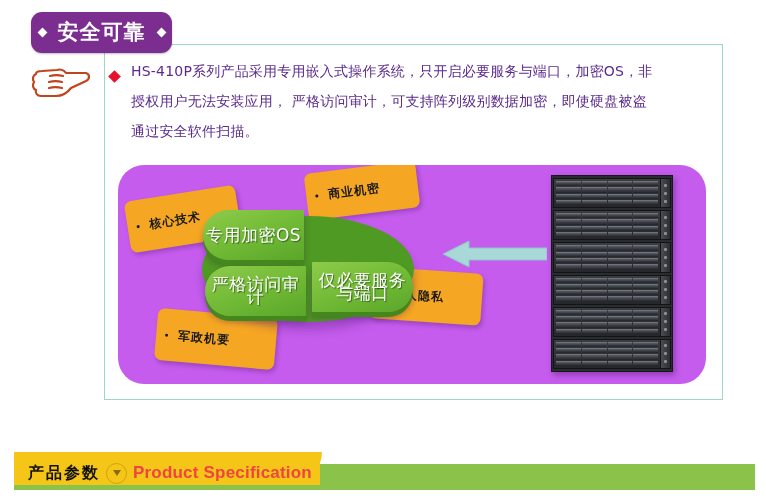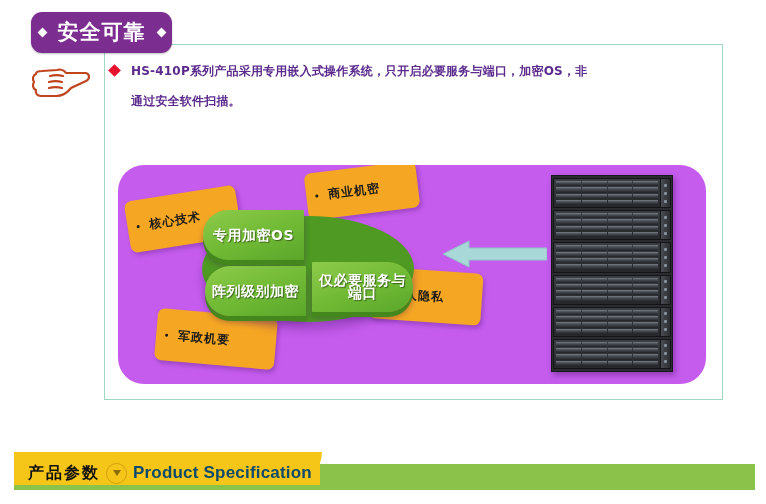--- a/index.html
+++ b/index.html
@@ -33,22 +33,22 @@
   }
 
   
   .hand{position:absolute;left:30px;top:58px;width:66px;height:44px;}
 
   
   .para{
     position:absolute;left:110px;top:56px;width:600px;
   }
   .para-row{
-    display:flex;align-items:flex-start;
-    font-size:12px;font-weight:bold;color:#5b2a8c;
+    display:flex;align-items:center;
+    font-size:14px;font-weight:normal;color:#5b2a8c;
     line-height:30px;letter-spacing:.2px;white-space:nowrap;
   }
   .bullet-dia{
     width:9px;height:9px;background:#e8112d;transform:rotate(45deg);
     margin:10px 12px 0 0;flex:0 0 auto;
   }
   .para-line{color:#5b2a8c;}
   .para-indent{padding-left:21px;}
 
   
@@ -84,21 +84,21 @@
     box-shadow:0 8px 10px rgba(80,20,120,.30);
   }
   .seg{
     position:absolute;width:101px;height:50px;
     background:linear-gradient(160deg,#8ecb4b 0%,#6fb934 55%,#5aa62a 100%);
     box-shadow:0 5px 0 #44871c, 0 6px 6px rgba(60,15,95,.35);
     display:flex;align-items:center;justify-content:center;
     text-align:center;
   }
   .seg span{
-    color:#ffffff;font-size:14px;font-weight:bold;line-height:13px;
+    color:#ffffff;font-size:17px;font-weight:normal;line-height:13px;
     text-shadow:1px 1px 1px rgba(0,0,0,.45);letter-spacing:.5px;
   }
   .seg-tl{left:3px;  top:22px; border-radius:100px 4px 4px 100px;}
   .seg-tr{left:110px;top:18px; border-radius:4px 100px 100px 4px;}
   .seg-bl{left:5px;  top:78px; border-radius:100px 4px 4px 100px;}
   .seg-br{left:112px;top:74px; border-radius:4px 100px 100px 4px;}
 
   
   .arrow{position:absolute;left:325px;top:74px;width:104px;height:30px;}
 
@@ -148,21 +148,21 @@
   .spec-chev{
     width:19px;height:19px;border-radius:50%;
     background:#f5c518;border:1px solid #cfa210;
     display:flex;align-items:center;justify-content:center;flex:0 0 auto;
   }
   .spec-chev i{
     width:0;height:0;border-left:4px solid transparent;border-right:4px solid transparent;
     border-top:6px solid #8a6d0a;display:block;
   }
   .spec-en{
-    font-size:17px;font-weight:bold;color:#0c4a6e;white-space:nowrap;
+    font-size:17px;font-weight:bold;color:#ef4444;white-space:nowrap;
     font-family:"Liberation Sans",sans-serif;letter-spacing:.2px;
   }
 </style>
 </head>
 <body>
 
 <div class="stage">
 
   <div class="frame"></div>
 
@@ -182,20 +182,23 @@
       </g>
     </svg>
   </div>
 
   <div class="para">
     <div class="para-row">
       <span class="bullet-dia"></span>
       <span class="para-line">HS-410P系列产品采用专用嵌入式操作系统，只开启必要服务与端口，加密OS，非</span>
     </div>
     <div class="para-row para-indent">
+      <span class="para-line">授权用户无法安装应用， 严格访问审计，可支持阵列级别数据加密，即使硬盘被盗</span>
+    </div>
+    <div class="para-row para-indent">
       <span class="para-line">通过安全软件扫描。</span>
     </div>
   </div>
 
   <div class="panel">
 
     <div class="card c-core">
       <span class="card-dot"></span>
       <span class="card-txt">核心技术</span>
     </div>
@@ -211,21 +214,21 @@
       <span class="card-dot"></span>
       <span class="card-txt">个人隐私</span>
     </div>
 
     <div class="pie-wrap">
       <div class="pie-base"></div>
       <div class="seg seg-tl">
         <span>专用加密OS</span>
       </div>
       <div class="seg seg-bl">
-        <span>阵列级别加密</span>
+        <span>严格访问审计</span>
       </div>
       <div class="seg seg-br">
         <span>仅必要服务与端口</span>
       </div>
     </div>
 
     <div class="arrow">
       <svg viewBox="0 0 104 30" width="104" height="30">
         <polygon points="0,15 26,2 26,9 104,9 104,21 26,21 26,28" fill="#a8d8d8" stroke="#8fc4c4" stroke-width="1"></polygon>
       </svg>

